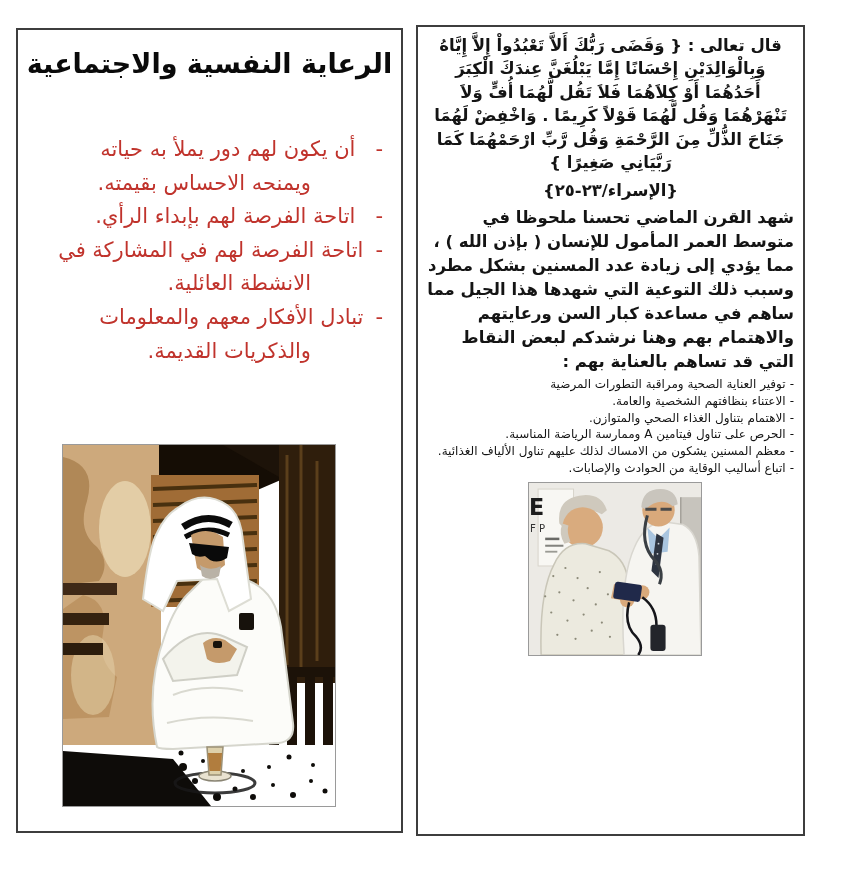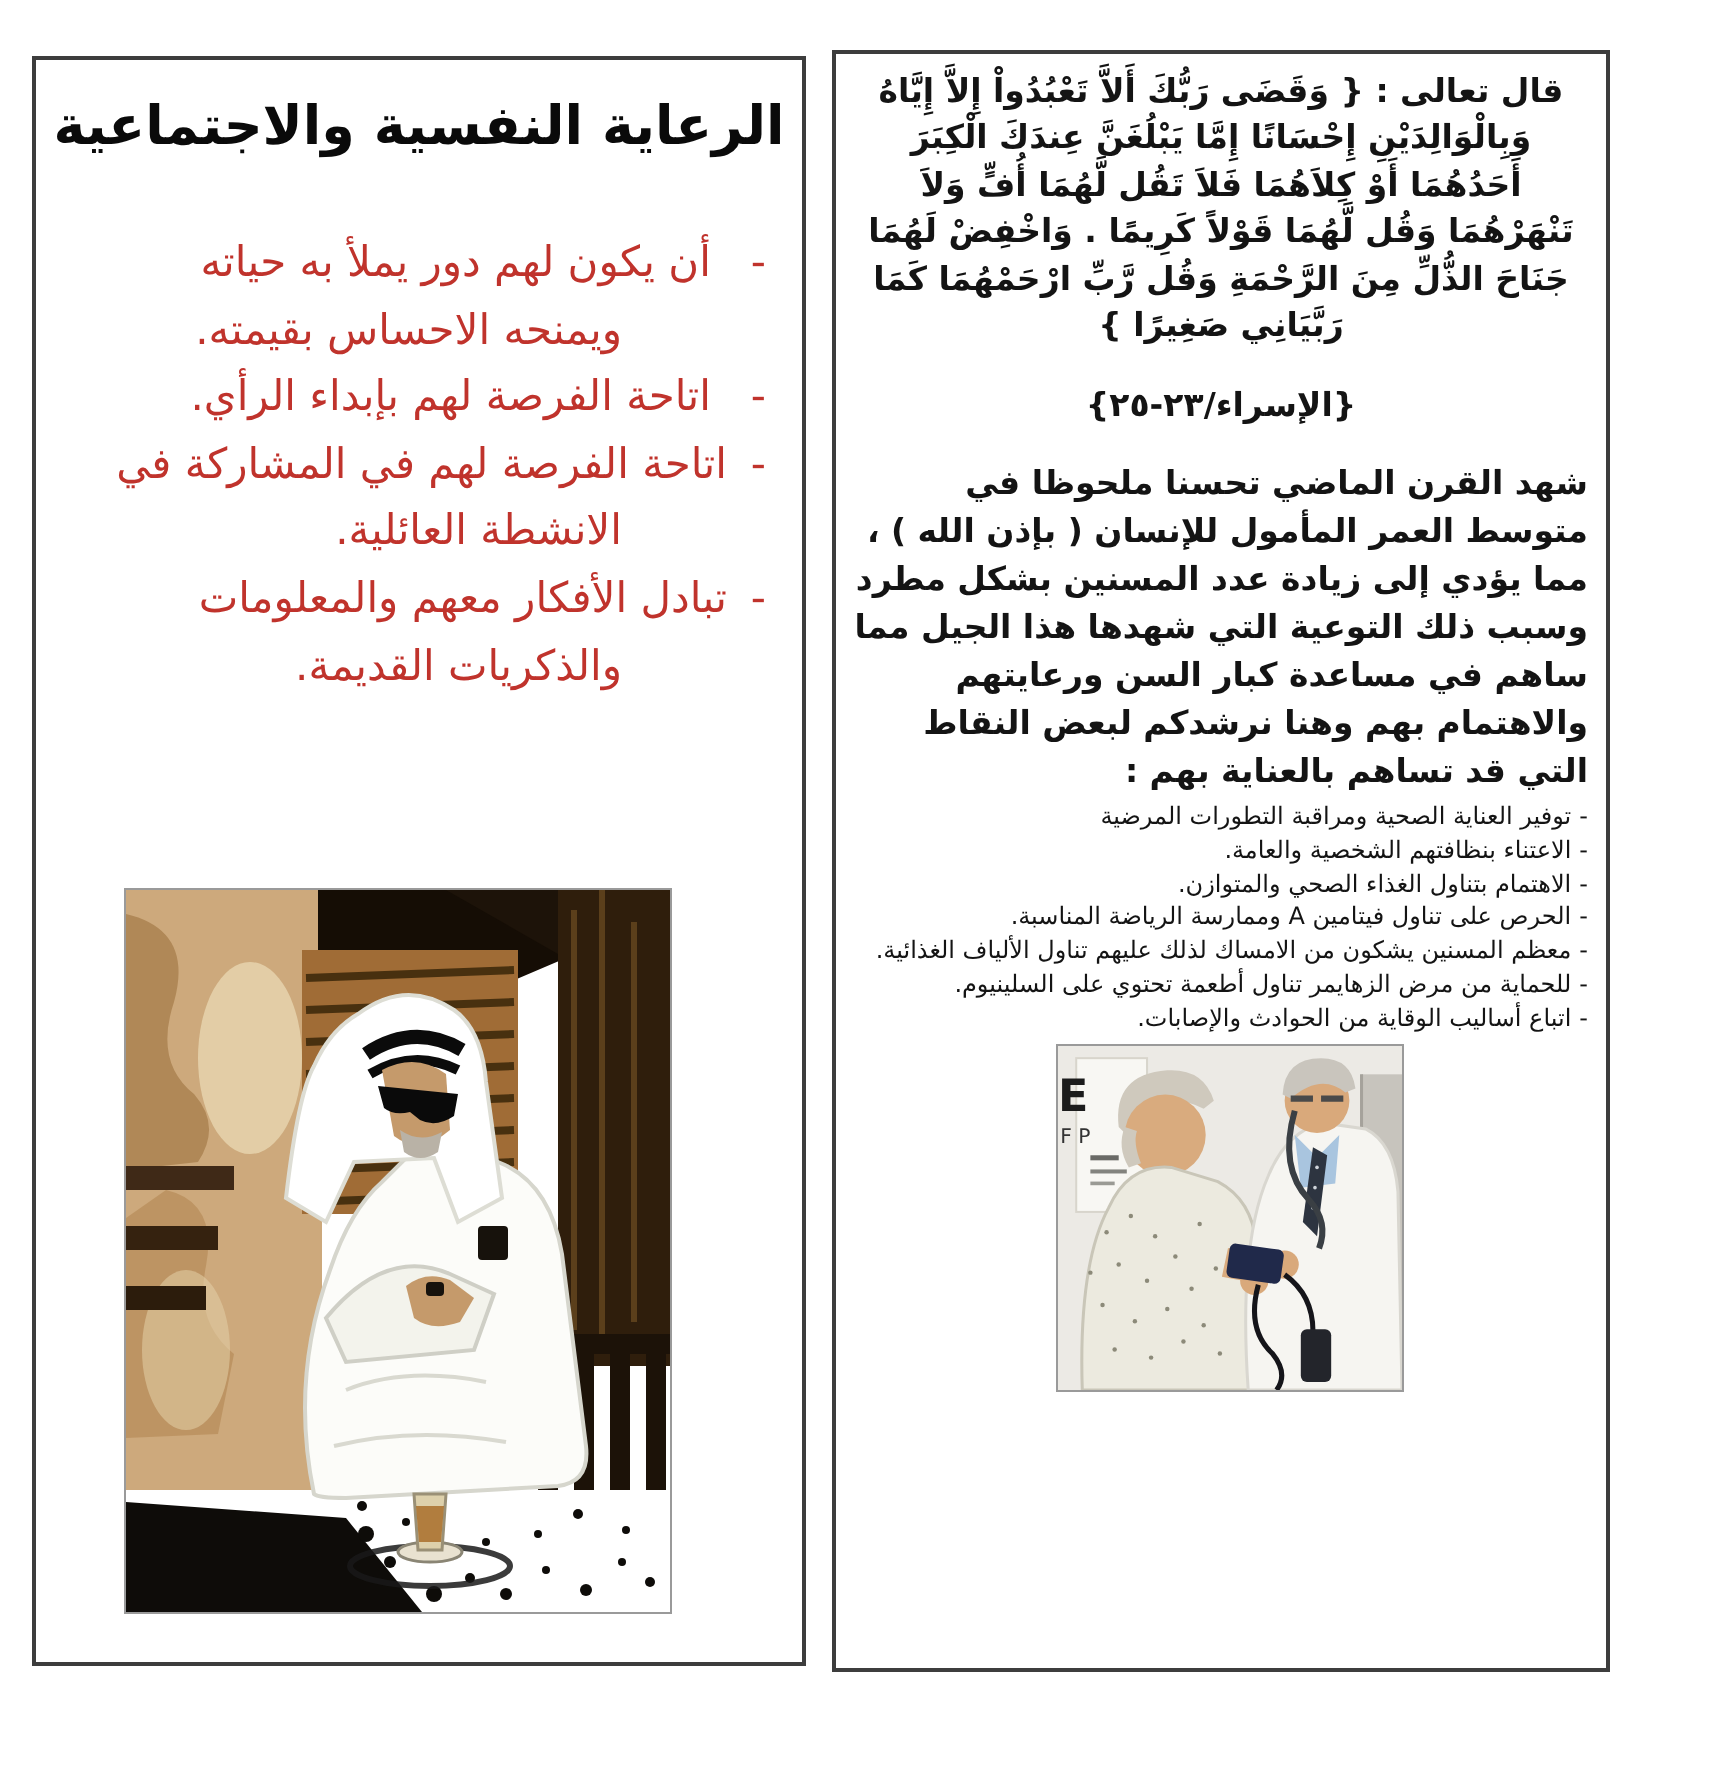--- a/index.html
+++ b/index.html
@@ -13,36 +13,36 @@
   }
   .card-left{left:16px;top:28px;width:387px;height:805px;}
   .card-right{left:416px;top:25px;width:389px;height:811px;}
 
   
   .left-title{
     margin:16px 6px 0;text-align:center;font-weight:bold;color:#0a0a0a;
     font-size:27px;line-height:1.3;letter-spacing:0;
   }
   .red-list{
-    margin-top:34px;padding:0 18px 0 26px;color:#c0332c;
+    margin-top:52px;padding:0 18px 0 26px;color:#c0332c;
     font-size:21px;line-height:1.6;text-align:right;
   }
   .red-item{padding-right:72px;text-indent:-72px;}
   .red-item .dash{margin-left:12px;}
   .red-item.wide-gap .dash{margin-left:20px;}
   .photo{border:1px solid #9a9a9a;background:#fff;display:block;}
   .photo-left{position:absolute;left:44px;top:414px;width:272px;height:361px;}
   .photo-left svg,.photo-right svg{display:block;width:100%;height:100%;}
 
   
   .right-inner{padding:7px 9px 0 9px;color:#141414;}
   .verse{
     margin:0;text-align:center;font-weight:bold;font-size:16.5px;line-height:1.42;
   }
-  .verse-source{margin:16px;text-align:center;font-weight:bold;font-size:16.5px;line-height:1.45;}
+  .verse-source{margin:4px;text-align:center;font-weight:bold;font-size:16.5px;line-height:1.45;}
   .intro{
     margin:2px 0 0;text-align:right;font-weight:bold;font-size:16.5px;line-height:1.45;
   }
   .care-list{margin-top:2px;font-size:12px;line-height:1.4;text-align:right;}
   .care-item{padding-right:88px;text-indent:-88px;}
   .care-item .dash{margin-left:4px;}
   .photo-right{width:172px;height:172px;margin:5px auto 0;transform:translateX(4px);}
 </style>
 </head>
 <body>
@@ -164,21 +164,20 @@
       <p class="verse-source">{الإسراء/٢٣-٢٥}</p>
 
       <p class="intro">شهد القرن الماضي تحسنا ملحوظا في متوسط العمر المأمول للإنسان ( بإذن الله ) ، مما يؤدي إلى زيادة عدد المسنين بشكل مطرد وسبب ذلك التوعية التي شهدها هذا الجيل مما ساهم في مساعدة كبار السن ورعايتهم والاهتمام بهم وهنا نرشدكم لبعض النقاط التي قد تساهم بالعناية بهم :</p>
 
       <div class="care-list">
         <div class="care-item"><span class="dash">-</span><span>توفير العناية الصحية ومراقبة التطورات المرضية</span></div>
         <div class="care-item"><span class="dash">-</span><span>الاعتناء بنظافتهم الشخصية والعامة.</span></div>
         <div class="care-item"><span class="dash">-</span><span>الاهتمام بتناول الغذاء الصحي والمتوازن.</span></div>
         <div class="care-item"><span class="dash">-</span><span>الحرص على تناول فيتامين A وممارسة الرياضة المناسبة.</span></div>
         <div class="care-item"><span class="dash">-</span><span>معظم المسنين يشكون من الامساك لذلك عليهم تناول الألياف الغذائية.</span></div>
-        <div class="care-item"><span class="dash">-</span><span>للحماية من مرض الزهايمر تناول أطعمة تحتوي على السلينيوم.</span></div>
         <div class="care-item"><span class="dash">-</span><span>اتباع أساليب الوقاية من الحوادث والإصابات.</span></div>
       </div>
 
       <figure class="photo photo-right" style="margin-top:5px;margin-bottom:0;" title="طبيب يقيس ضغط الدم لمريض مسن">
         <svg viewBox="0 0 170 170" preserveAspectRatio="none">
           <rect width="170" height="170" fill="#eceae5"></rect>
           <rect x="150" y="14" width="20" height="156" fill="#c7c4bd"></rect>
           <rect x="148" y="58" width="9" height="28" fill="#8f8c85"></rect>
           <line x1="150" y1="14" x2="150" y2="170" stroke="#a5a29b" stroke-width="1.5"></line>
 

